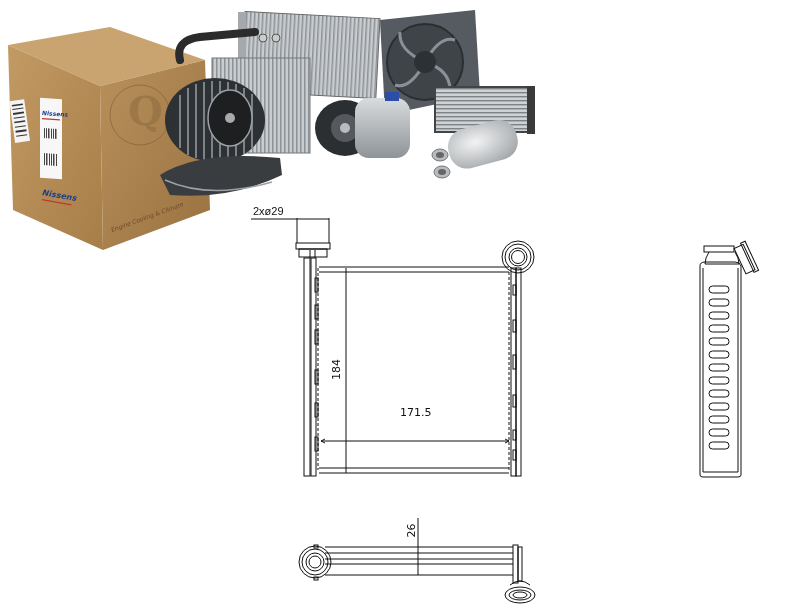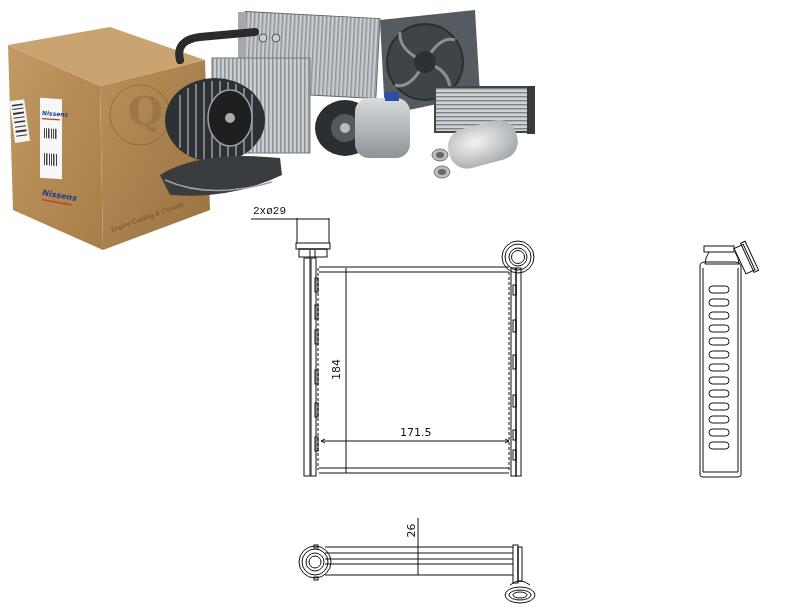--- a/index.html
+++ b/index.html
@@ -184,23 +184,23 @@
     <circle cx="518" cy="257" r="9"></circle>
     <circle cx="518" cy="257" r="6.5"></circle>
 
     <line x1="346" y1="268" x2="346" y2="473"></line>
 
     <line x1="321" y1="441" x2="509" y2="441"></line>
     <polyline points="325,439 321,441 325,443"></polyline>
     <polyline points="505,439 509,441 505,443"></polyline>
   </svg>
 </div>
-<div class="abs" style="left:253px;top:205px;font-size:11px;color:#111;font-family:Liberation Mono, monospace;">2xø29</div>
+<div class="abs" style="left:253px;top:205px;font-size:11px;color:#111;font-family:Liberation Sans, sans-serif;">2xø29</div>
 <div class="abs" style="left:326px;top:363px;font-size:11px;color:#111;transform:rotate(-90deg);transform-origin:center;font-family:'DejaVu Sans',sans-serif;">184</div>
-<div class="abs" style="left:400px;top:426px;font-size:11px;color:#111;font-family:'DejaVu Sans',sans-serif;">171.5</div>
+<div class="abs" style="left:400px;top:406px;font-size:11px;color:#111;font-family:'DejaVu Sans',sans-serif;">171.5</div>
 
 <div class="abs" style="left:690px;top:240px;width:80px;height:245px;">
   <svg width="80" height="245" viewBox="690 240 80 245" fill="none" stroke="#111" stroke-width="1">
     <rect x="704" y="246" width="30" height="6"></rect>
     <path d="M709 252 Q705 258 705 264 L739 264 Q739 258 735 252"></path>
     <path d="M700 266 L700 475 Q700 477 703 477 L738 477 Q741 477 741 475 L741 266 Q740 262 735 262 L705 262 Q700 262 700 266 Z"></path>
     <path d="M703 268 L703 472 L738 472 L738 268"></path>
     <g transform="rotate(-25 745 260)">
       <rect x="740" y="245" width="10" height="28"></rect>
       <rect x="748" y="243" width="5" height="32"></rect>

